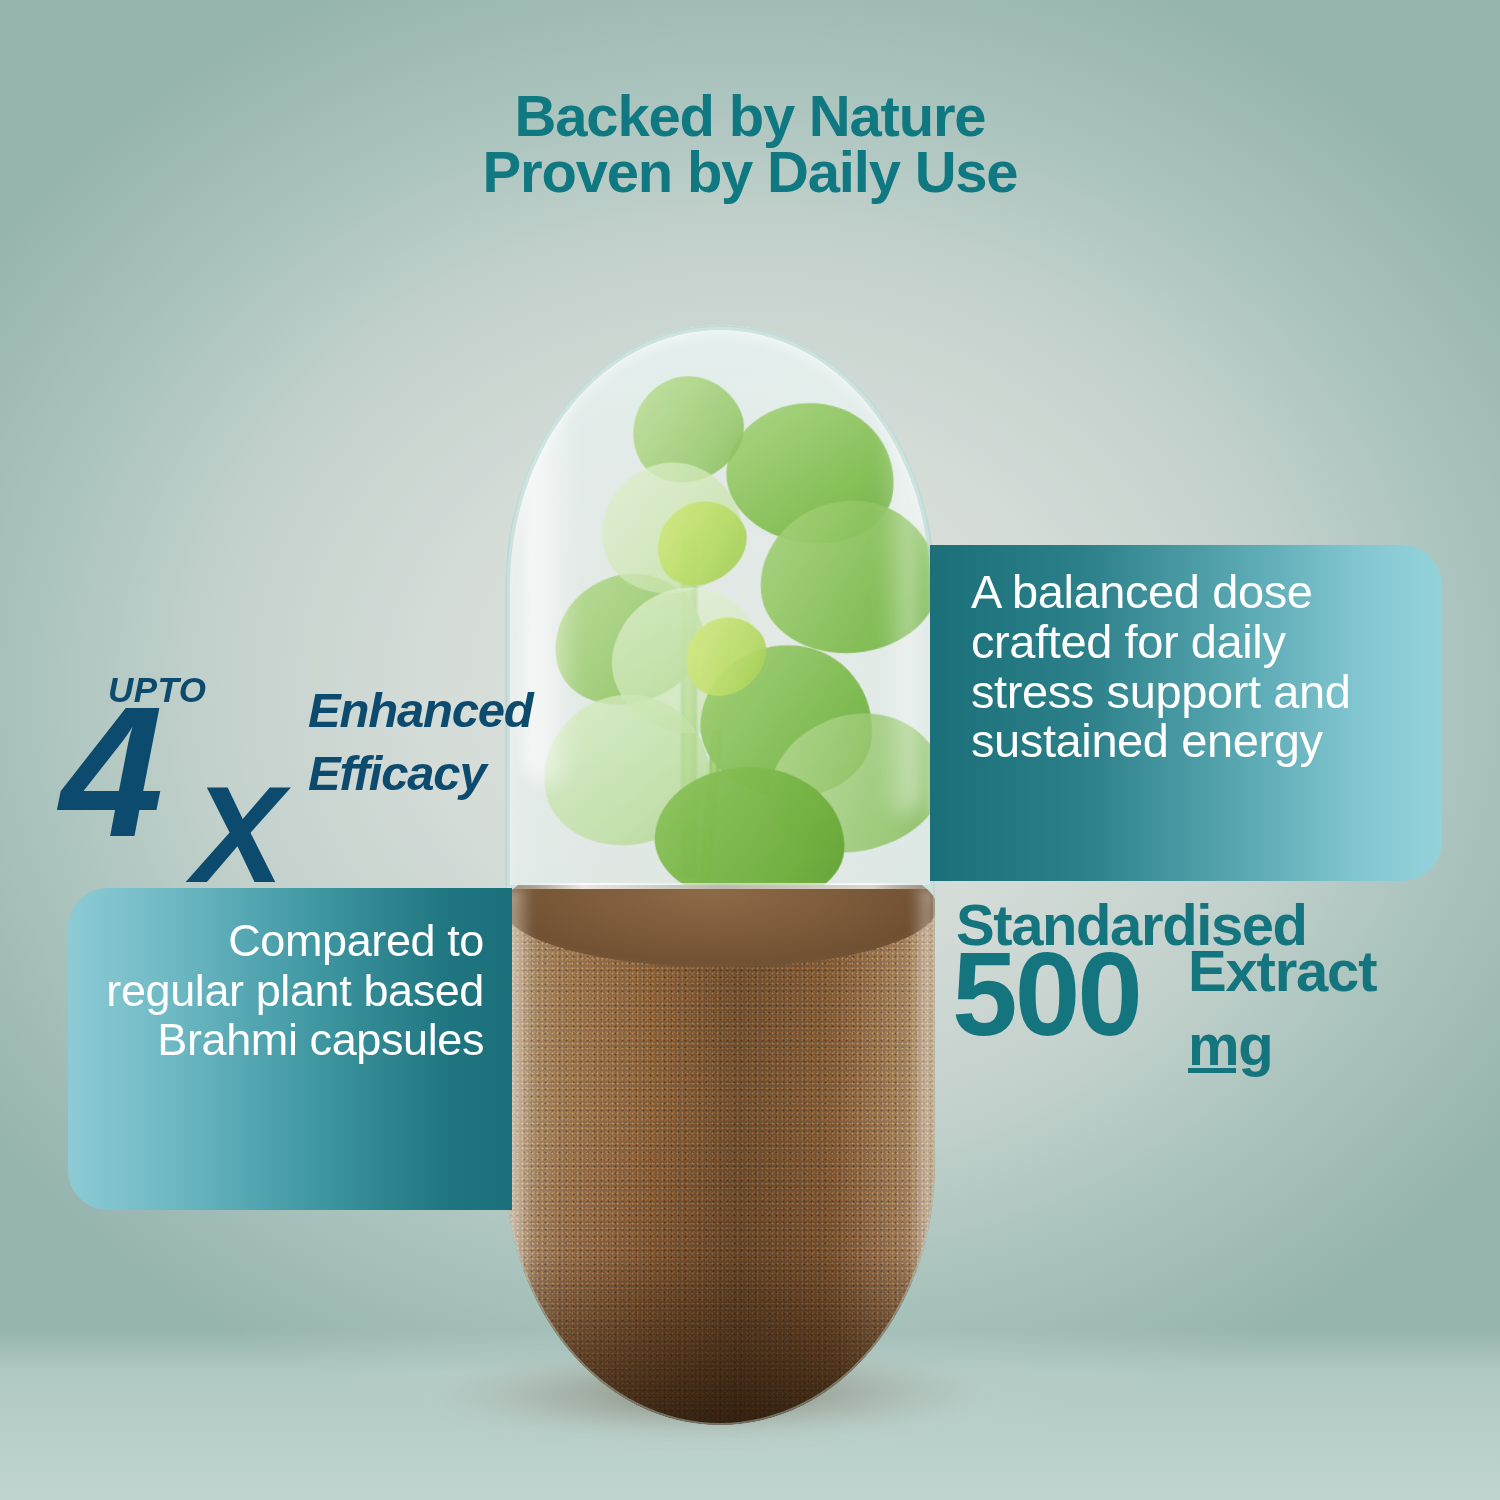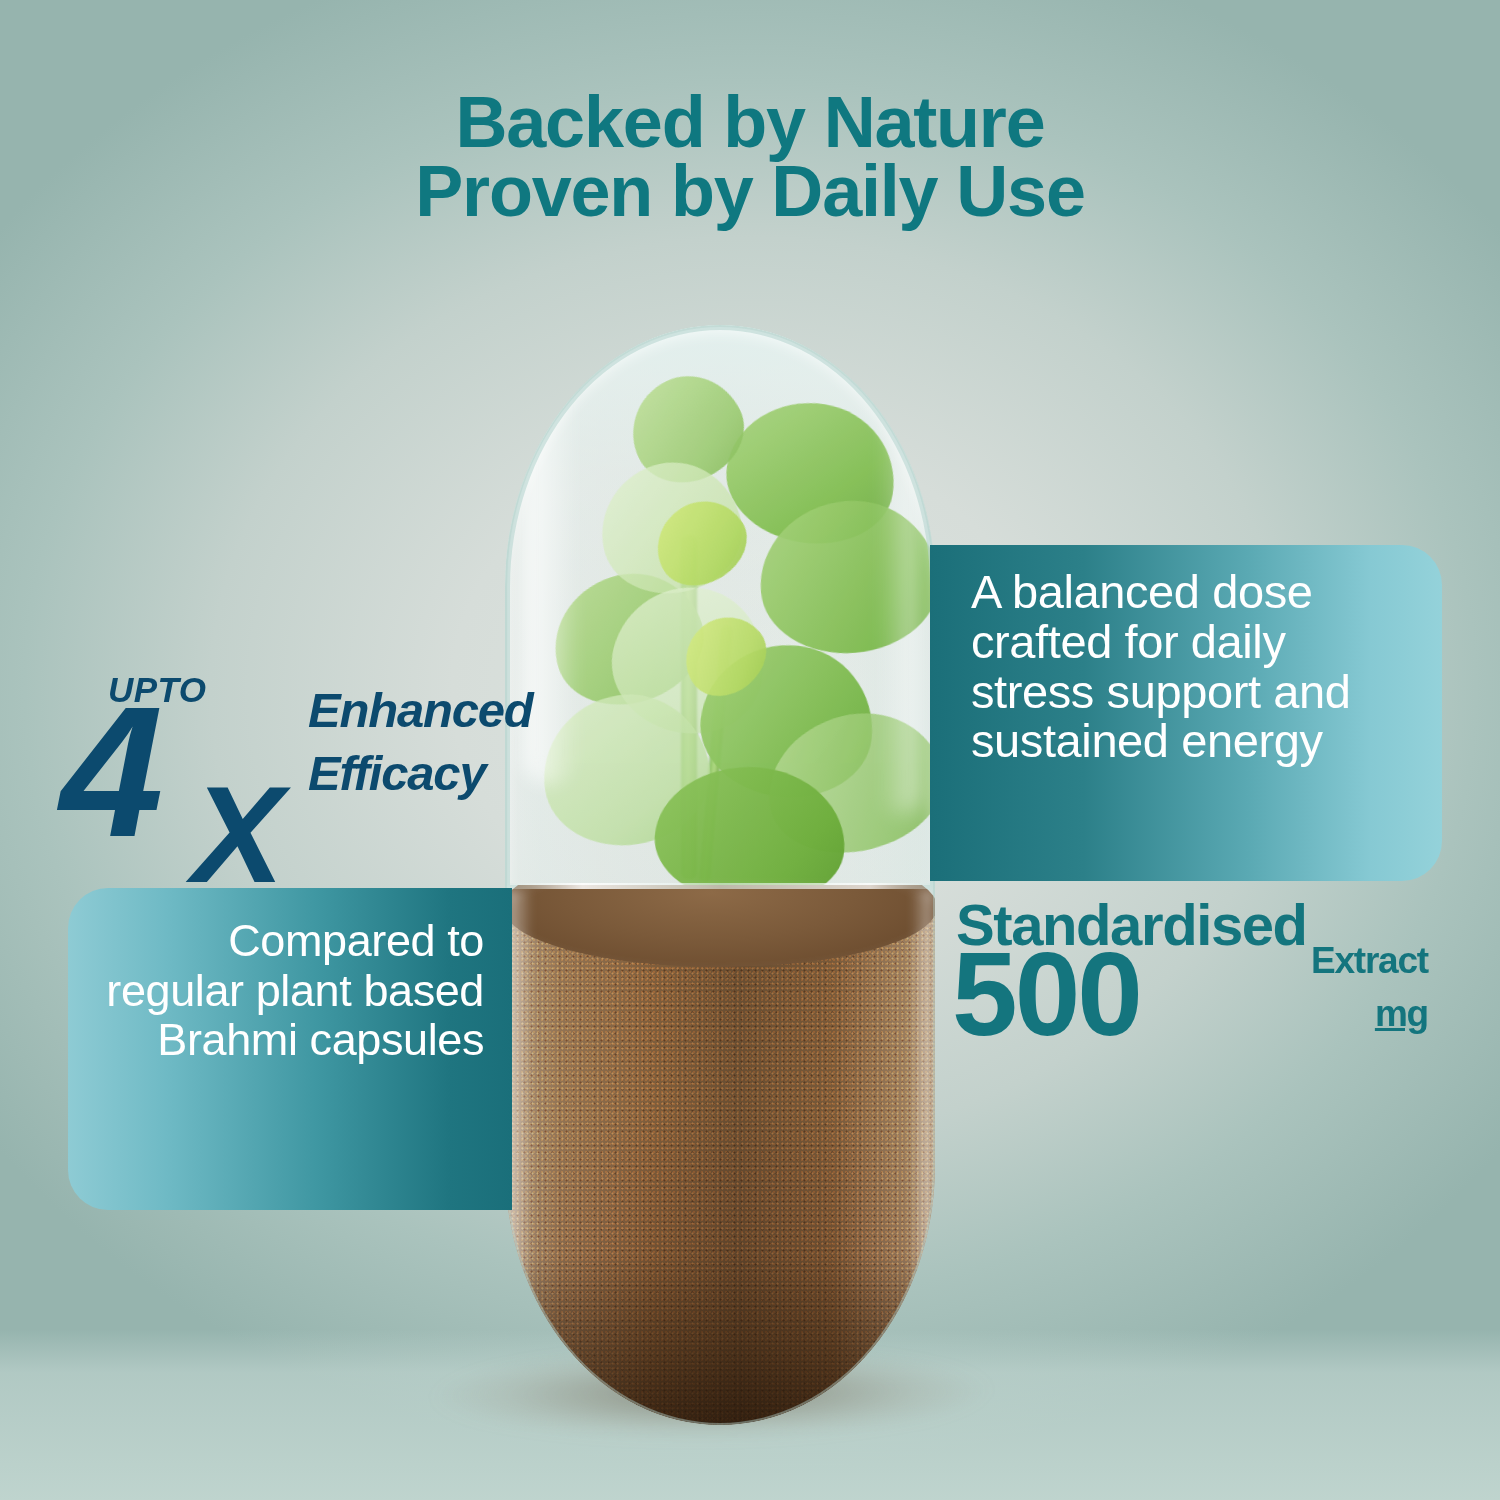--- a/index.html
+++ b/index.html
@@ -143,21 +143,21 @@
     box-shadow:inset 0 0 0 2px rgba(180,208,202,.45);
     pointer-events:none;
   }
 
   
   #headline {
     position:absolute; left:0; top:88px; width:1500px;
     text-align:center;
     color:#0f7880;
     font-weight:bold;
-    font-size:72px;
+    font-size:58px;
     line-height:.96;
     letter-spacing:-1.2px;
   }
   #headline .hl-line { display:block; white-space:nowrap; }
 
   
   #stat-4x {
     position:absolute; left:62px; top:672px; width:470px; height:200px;
     color:#0c4a6e;
     font-style:italic;
@@ -215,21 +215,21 @@
   #std-label {
     position:absolute; left:0; top:0;
     font-size:58px; font-weight:bold; letter-spacing:-1.4px; line-height:1;text-align:right;
   }
   #num-500 {
     position:absolute; left:-4px; top:48px;
     font-size:118px; font-weight:bold; line-height:.86; letter-spacing:-3px;
   }
   #stat-500-words {
     position:absolute; left:232px; top:46px; width:240px;
-    font-size:37px; font-weight:bold; line-height:1.0; letter-spacing:-1.2px;text-align:right;
+    font-size:58px; font-weight:bold; line-height:1.0; letter-spacing:-1.2px;
   }
   #stat-500-words .w2 { display:block; margin-top:16px;text-decoration:underline; }
 </style>
 </head>
 <body>
 
 <div id="bg"></div>
 <div id="bg-floor"></div>
 
 <div id="capsule-wrap">

